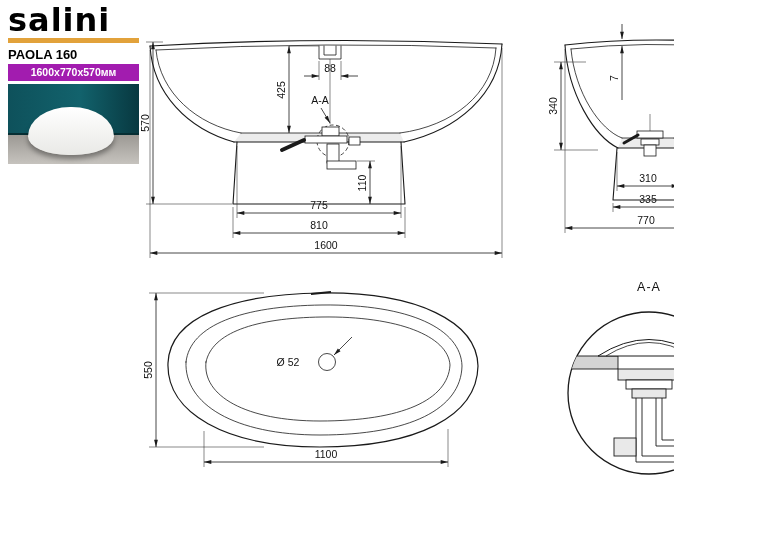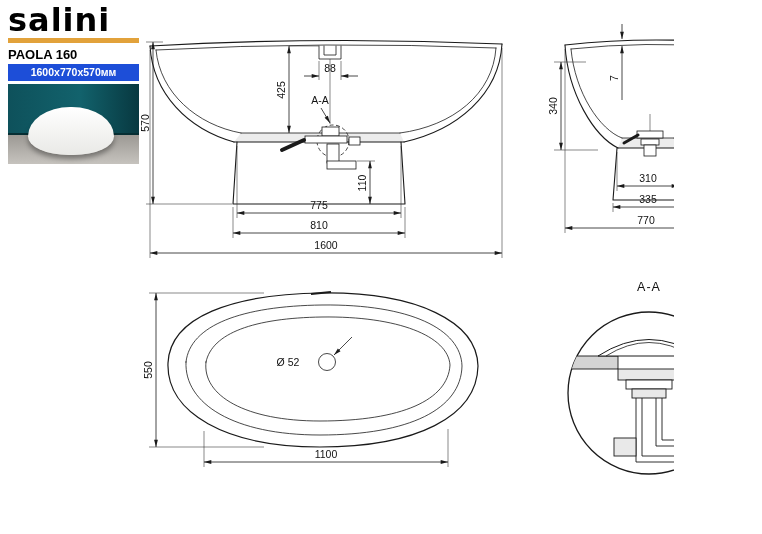--- a/index.html
+++ b/index.html
@@ -4,21 +4,21 @@
 <style>
   html,body{margin:0;padding:0;background:#fff}
   .page{position:relative;width:674px;height:534px;background:#fff;font-family:"Liberation Sans","DejaVu Sans",sans-serif;overflow:hidden}
   svg.drawing{position:absolute;left:0;top:0}
 
   
   .brand{position:absolute;left:8px;top:2px;width:131px;z-index:2}
   .logo{font-weight:700;font-size:32px;line-height:36px;letter-spacing:1px;color:#000;font-family:"DejaVu Sans","Liberation Sans",sans-serif}
   .logo-underline{height:5px;background:#E2A23B}
   .model{font-size:13px;font-weight:700;text-align:left;margin-top:4px;color:#000}
-  .size-bar{background:#1d4ed8;color:#fff;font-size:10.5px;font-weight:700;text-align:center;padding:2px 0 3px;margin-top:2px}
+  .size-bar{background:#a21caf;color:#fff;font-size:10.5px;font-weight:700;text-align:center;padding:2px 0 3px;margin-top:2px}
   .photo{position:relative;margin-top:3px;height:80px;background:linear-gradient(90deg,#0e515b 0%,#12626c 55%,#083840 100%);overflow:hidden}
   .photo-skirting{position:absolute;left:0;right:0;bottom:28px;height:3px;background:#062e33}
   .photo-floor{position:absolute;left:0;right:0;bottom:0;height:29px;background:linear-gradient(180deg,#9c9994,#c6c3be)}
   .photo-tub{position:absolute;left:20px;bottom:9px;width:86px;height:48px;background:linear-gradient(180deg,#ffffff,#e9e9e6);border-radius:50% 50% 48% 48%/62% 62% 40% 40%;box-shadow:0 4px 5px rgba(0,0,0,.35)}
 
   
   .ln{fill:none;stroke:#1a1a1a;stroke-width:1.1;stroke-linecap:round}
   .ln2{fill:none;stroke:#1a1a1a;stroke-width:.8;stroke-linecap:round}
   .ln2f{fill:#fff;stroke:#1a1a1a;stroke-width:.8}
   .fillg{fill:#ececec;stroke:none}

